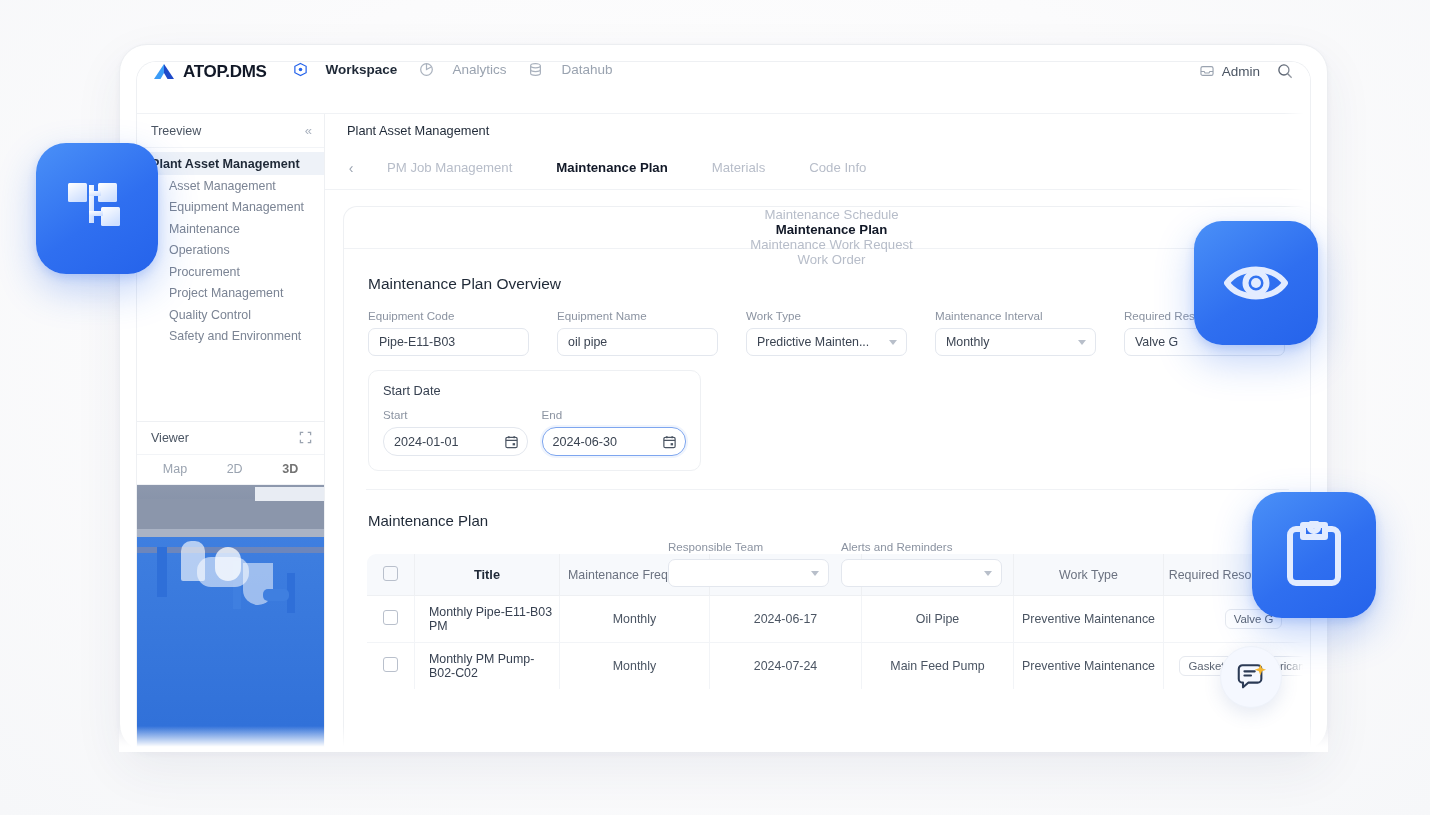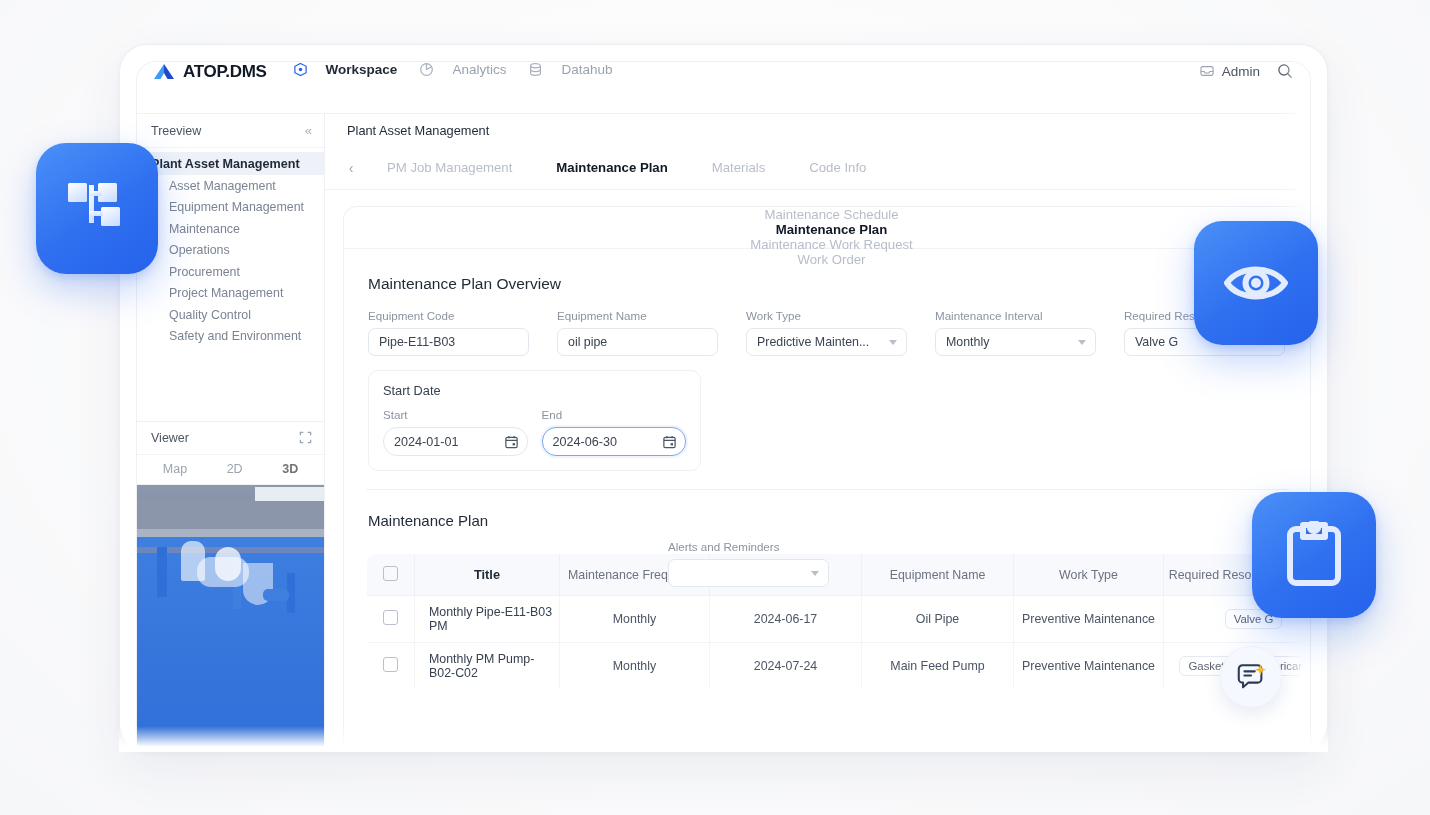--- a/index.html
+++ b/index.html
@@ -534,20 +534,27 @@
                           <path d="M2 6.3 h12 M5.2 1.6 v2.4 M10.8 1.6 v2.4"></path>
                           <rect x="9.2" y="9.2" width="2.6" height="2.4" fill="#4b5563" stroke="none"></rect>
                         </svg>
                       </span>
                     </div>
                   </div>
                 </div>
               </div>
 
               <div class="side-form">
+                <div class="field">
+                  <span class="field-label">Responsible Team</span>
+                  <div class="input select">
+                    <span></span>
+                    <span class="caret"></span>
+                  </div>
+                </div>
 
                 <div class="field">
                   <span class="field-label">Alerts and Reminders</span>
                   <div class="input select">
                     <span></span>
                     <span class="caret"></span>
                   </div>
                 </div>
               </div>
             </div>

